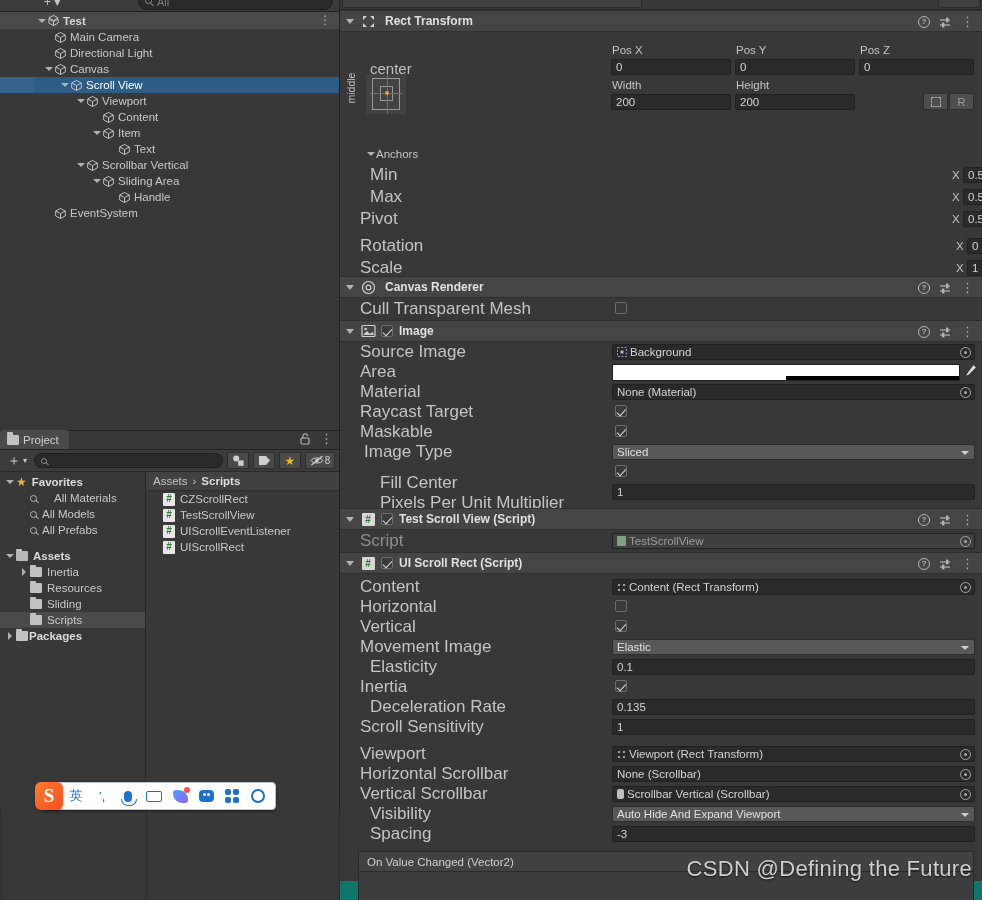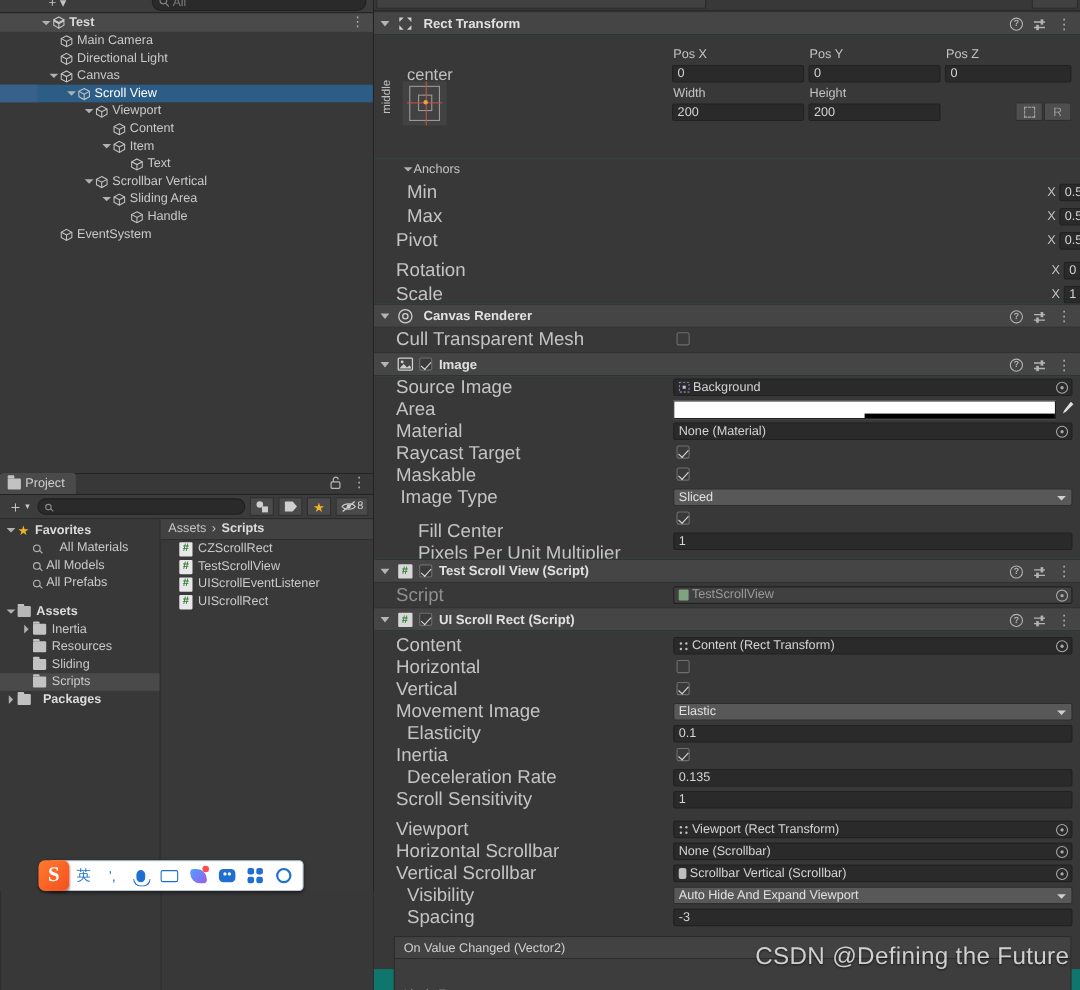--- a/index.html
+++ b/index.html
@@ -385,21 +385,21 @@
               <span class="txt" style="margin-left:5px">Sliding</span>
             </div>
             <div class="prow sel">
               <span style="display:inline-block;width:30px"></span>
               <span class="ficon"></span>
               <span class="txt" style="margin-left:5px">Scripts</span>
             </div>
             <div class="prow">
               <span class="ptri right" style="margin-left:4px"></span>
               <span class="ficon"></span>
-              <span class="txt b" style="margin-left:11px">Packages</span>
+              <span class="txt b" style="margin-left:1px">Packages</span>
             </div>
           </div>
         <div class="proj-right">
           <div class="breadcrumb">
             <span>Assets</span>
             <span>›</span>
             <span class="c2">Scripts</span>
           </div>
           <div id="asset-list">
               <div class="asset-row">

